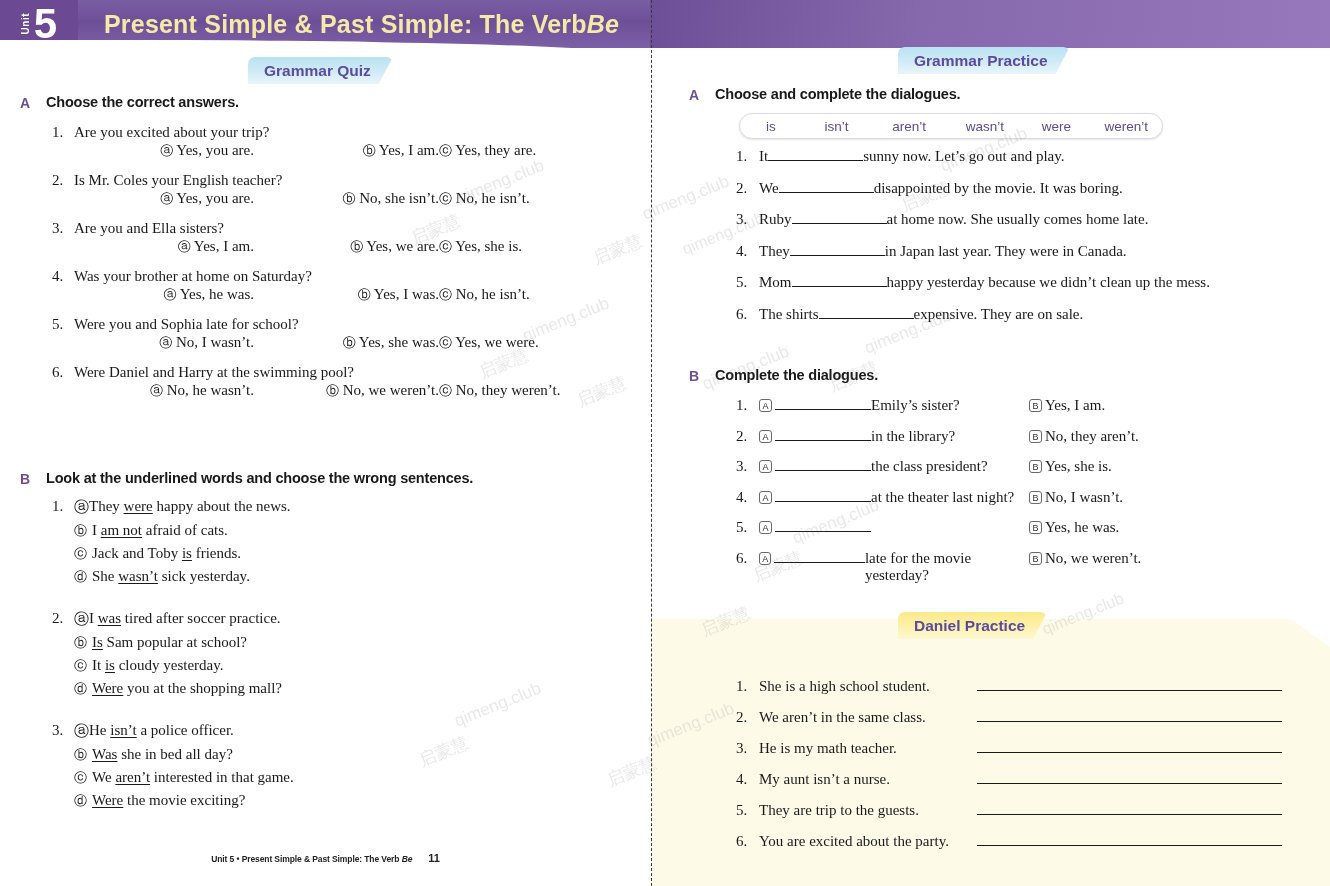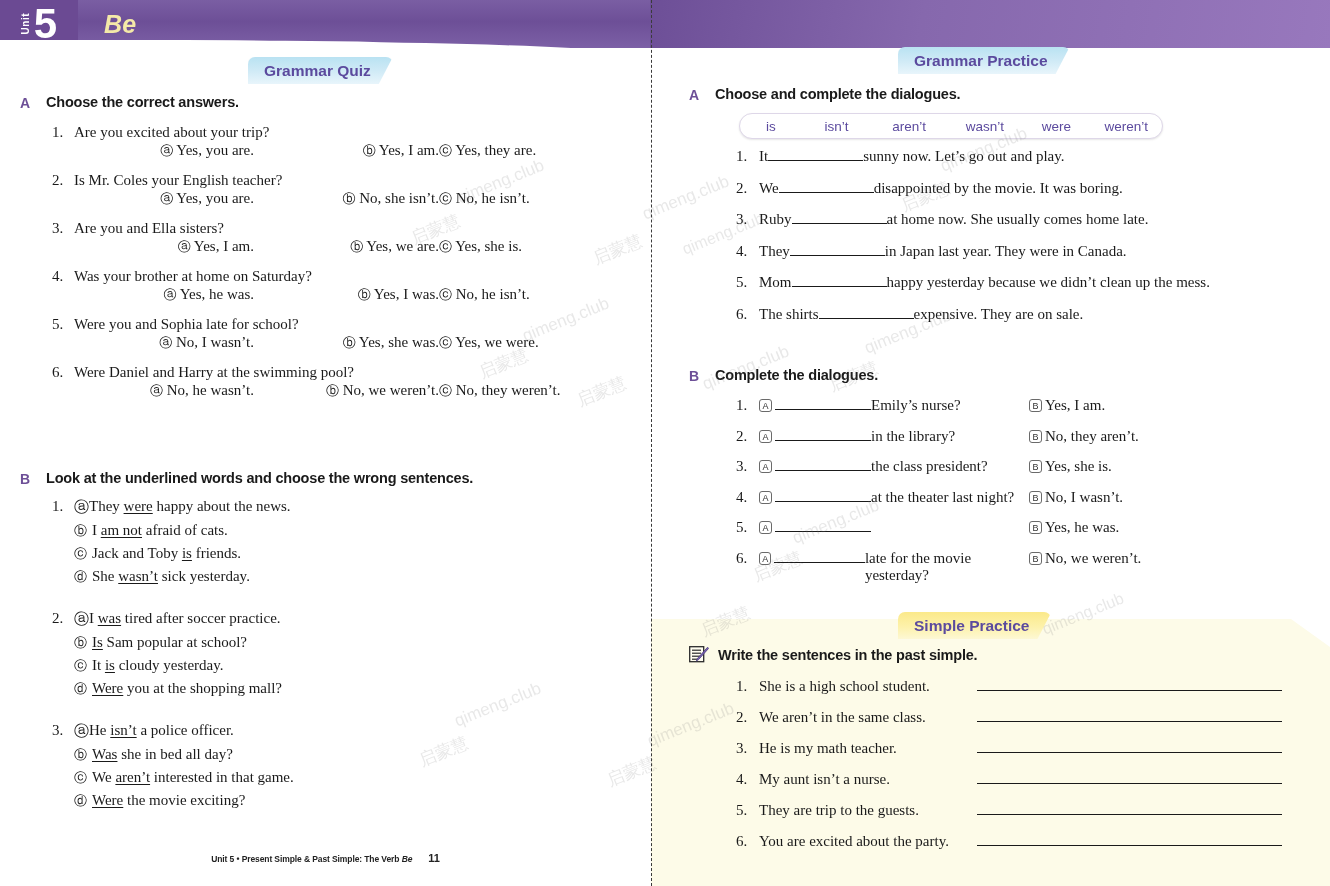--- a/index.html
+++ b/index.html
@@ -199,28 +199,29 @@
 <body>
 
 <div class="header-bar">
   <div class="unit-badge">
     <div class="unit-badge-inner">
       <span class="unit-word">Unit</span>
       <span class="unit-number">5</span>
     </div>
   </div>
   <div class="header-title">
+    <span>Present Simple &amp; Past Simple: The Verb </span>
       <span class="it">Be</span>
   </div>
 </div>
 <div class="header-curve"></div>
 
 <div class="tab tab-blue" id="tab-quiz">Grammar Quiz</div>
 <div class="tab tab-blue" id="tab-practice">Grammar Practice</div>
-<div class="tab tab-yellow" id="tab-writing">Simple Practice</div>
+<div class="tab tab-yellow" id="tab-writing">Daniel Practice</div>
 
 <div class="left-page">
 
   <div class="sec-head" id="quizA-head">
     <span class="sec-letter">A</span>
     <span class="sec-title">Choose the correct answers.</span>
   </div>
 
   <div class="qlist" id="quizA">
       <div class="q-item">
@@ -420,21 +421,21 @@
     <span class="sec-letter">B</span>
     <span class="sec-title">Complete the dialogues.</span>
   </div>
 
   <div class="dlg-list" id="dlgList">
       <div class="dlg-row">
         <span class="n">1.</span>
         <span class="dlg-a">
           <span class="boxmark">A</span>
           <span class="blank dlg-blank"></span>
-          <span> Emily’s nurse?</span>
+          <span> Emily’s sister?</span>
         </span>
         <span class="dlg-b">
           <span class="boxmark">B</span>
           <span>Yes, I am.</span>
         </span>
       </div>
       <div class="dlg-row">
         <span class="n">2.</span>
         <span class="dlg-a">
           <span class="boxmark">A</span>
@@ -490,33 +491,20 @@
         </span>
         <span class="dlg-b">
           <span class="boxmark">B</span>
           <span>No, we weren’t.</span>
         </span>
       </div>
     </div>
 
   <div class="writing-panel"></div>
 
-  <div class="write-head">
-    <span class="pad-icon">
-      <svg width="20" height="18" viewBox="0 0 20 18">
-        <rect x="0.7" y="0.7" width="14" height="15" fill="#fffdf0" stroke="#2a2a2a" stroke-width="1.3"></rect>
-        <line x1="3" y1="4.2" x2="12" y2="4.2" stroke="#2a2a2a" stroke-width="1.2"></line>
-        <line x1="3" y1="7.2" x2="12" y2="7.2" stroke="#2a2a2a" stroke-width="1.2"></line>
-        <line x1="3" y1="10.2" x2="12" y2="10.2" stroke="#2a2a2a" stroke-width="1.2"></line>
-        <line x1="3" y1="13.2" x2="9" y2="13.2" stroke="#2a2a2a" stroke-width="1.2"></line>
-        <path d="M18.6 1.2 L19.6 2.4 L9.6 13.6 L7.4 15.0 L8.3 12.6 Z" fill="#7b63b5" stroke="#4b3d7a" stroke-width="0.8"></path>
-      </svg>
-    </span>
-    <span class="sec-title">Write the sentences in the past simple.</span>
-  </div>
 
   <div class="write-list" id="writeList">
       <div class="write-row">
         <span class="n">1.</span>
         <span class="sent">She is a high school student.</span>
         <span class="write-blank"></span>
       </div>
       <div class="write-row">
         <span class="n">2.</span>
         <span class="sent">We aren’t in the same class.</span>

